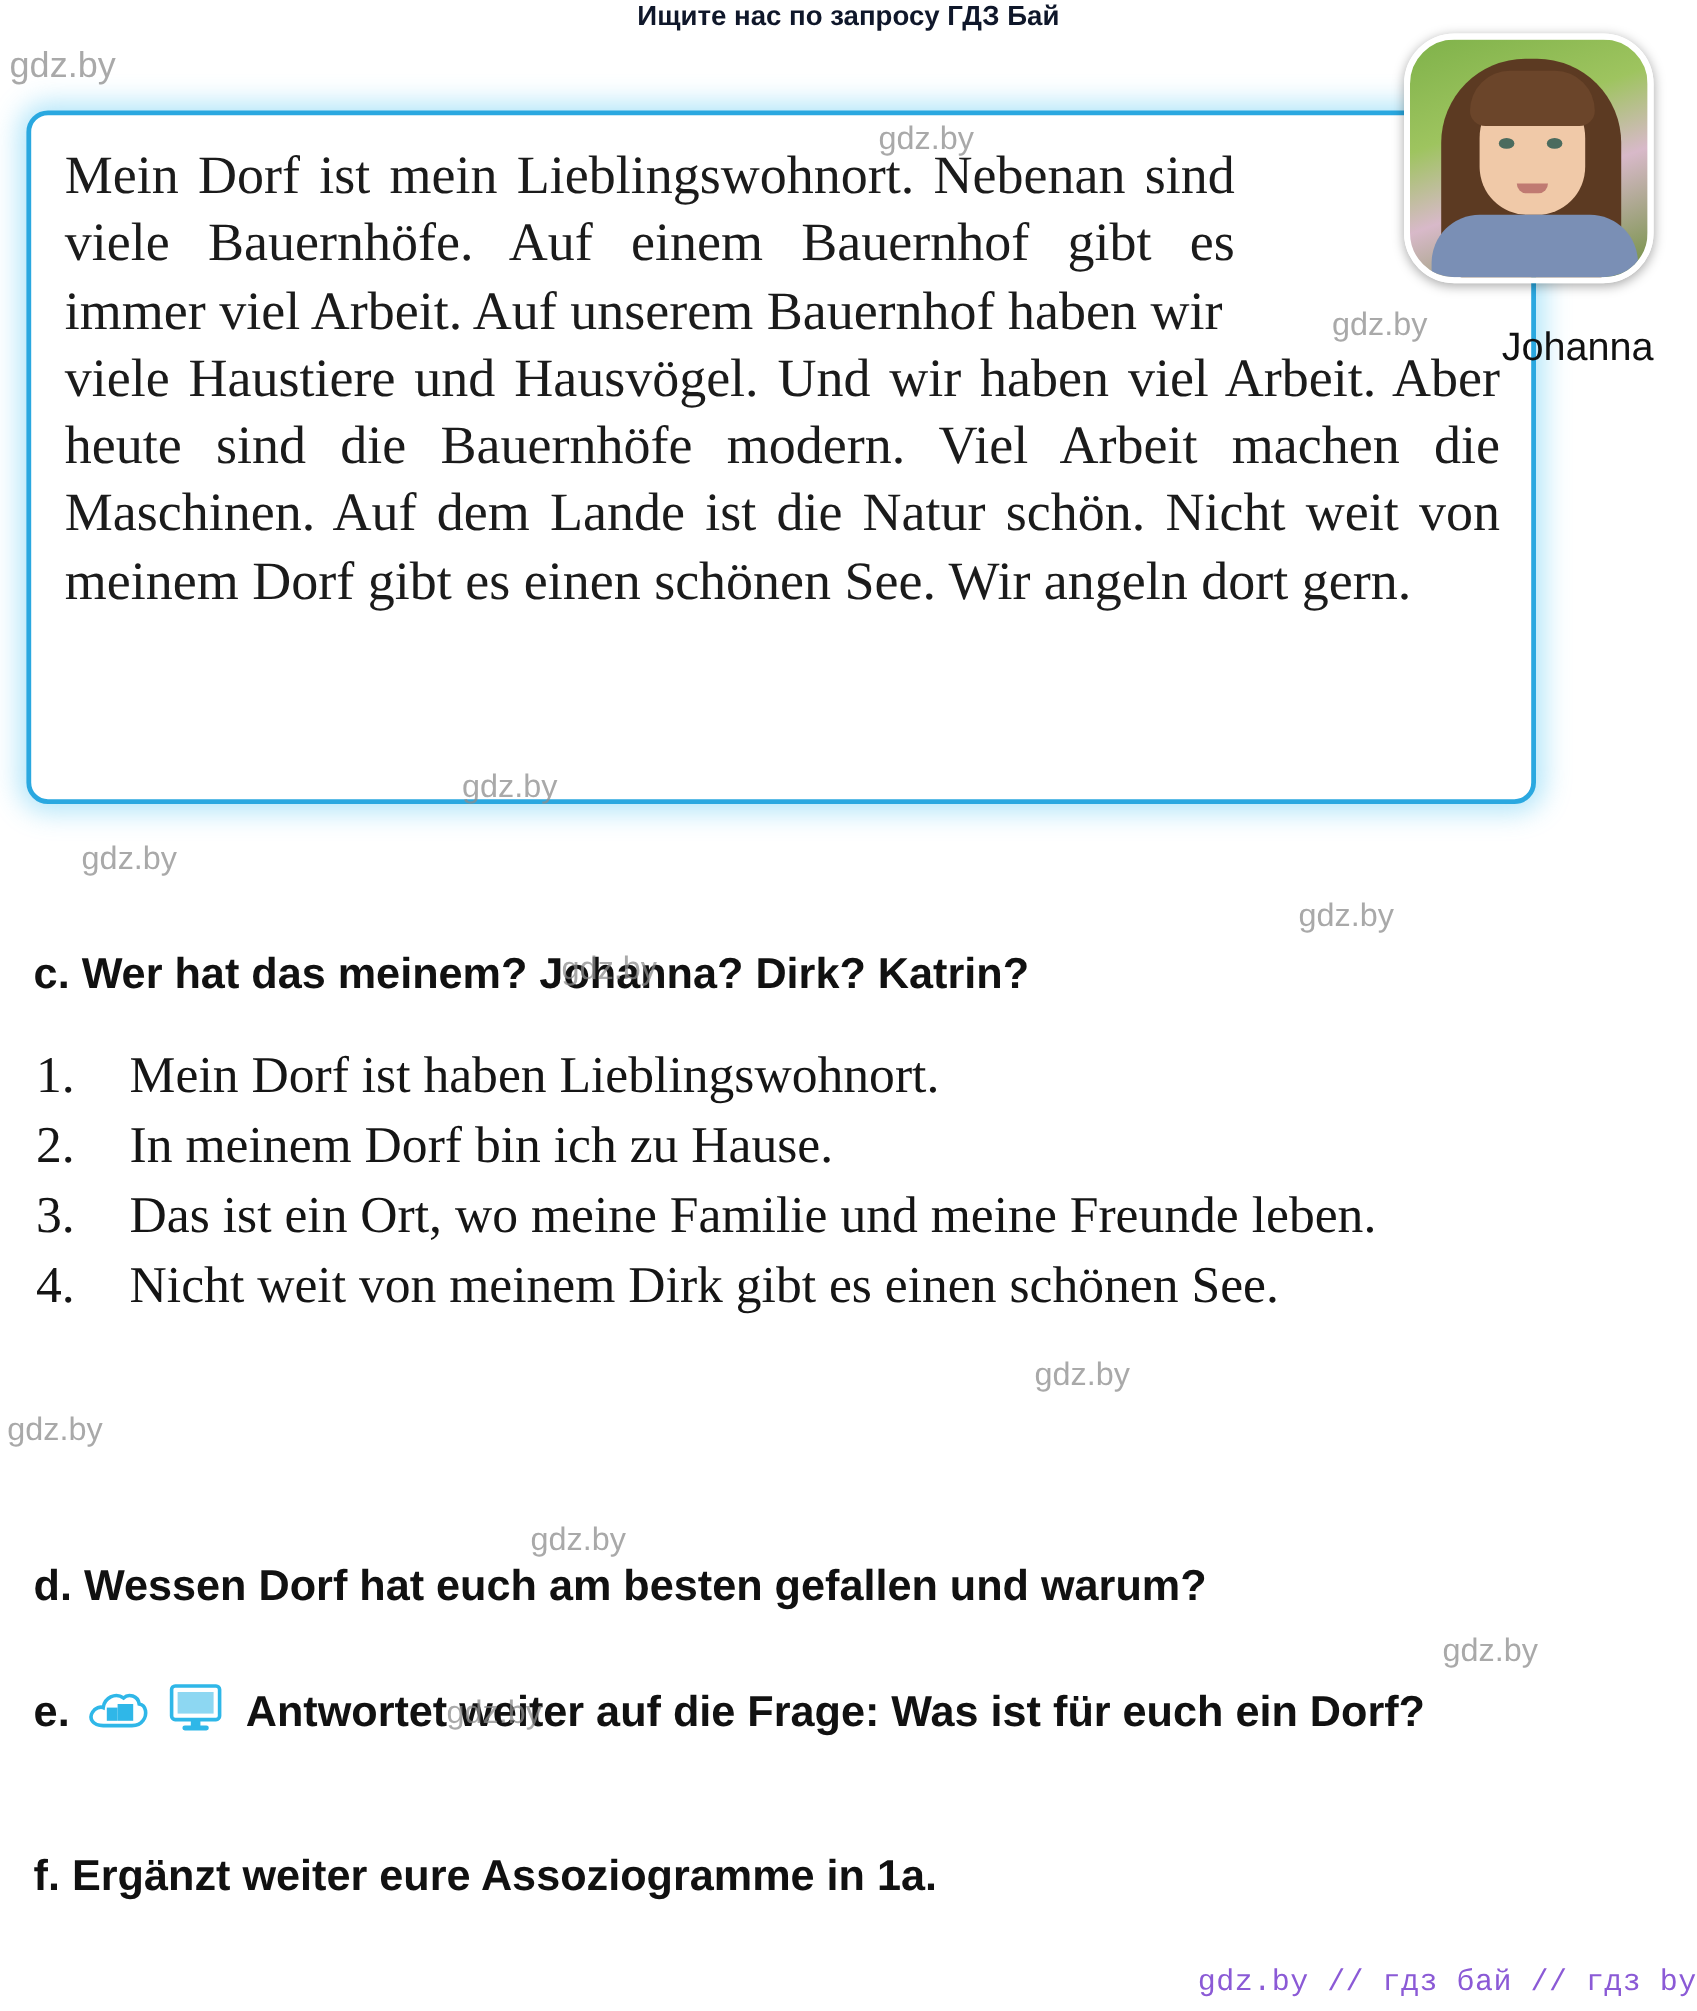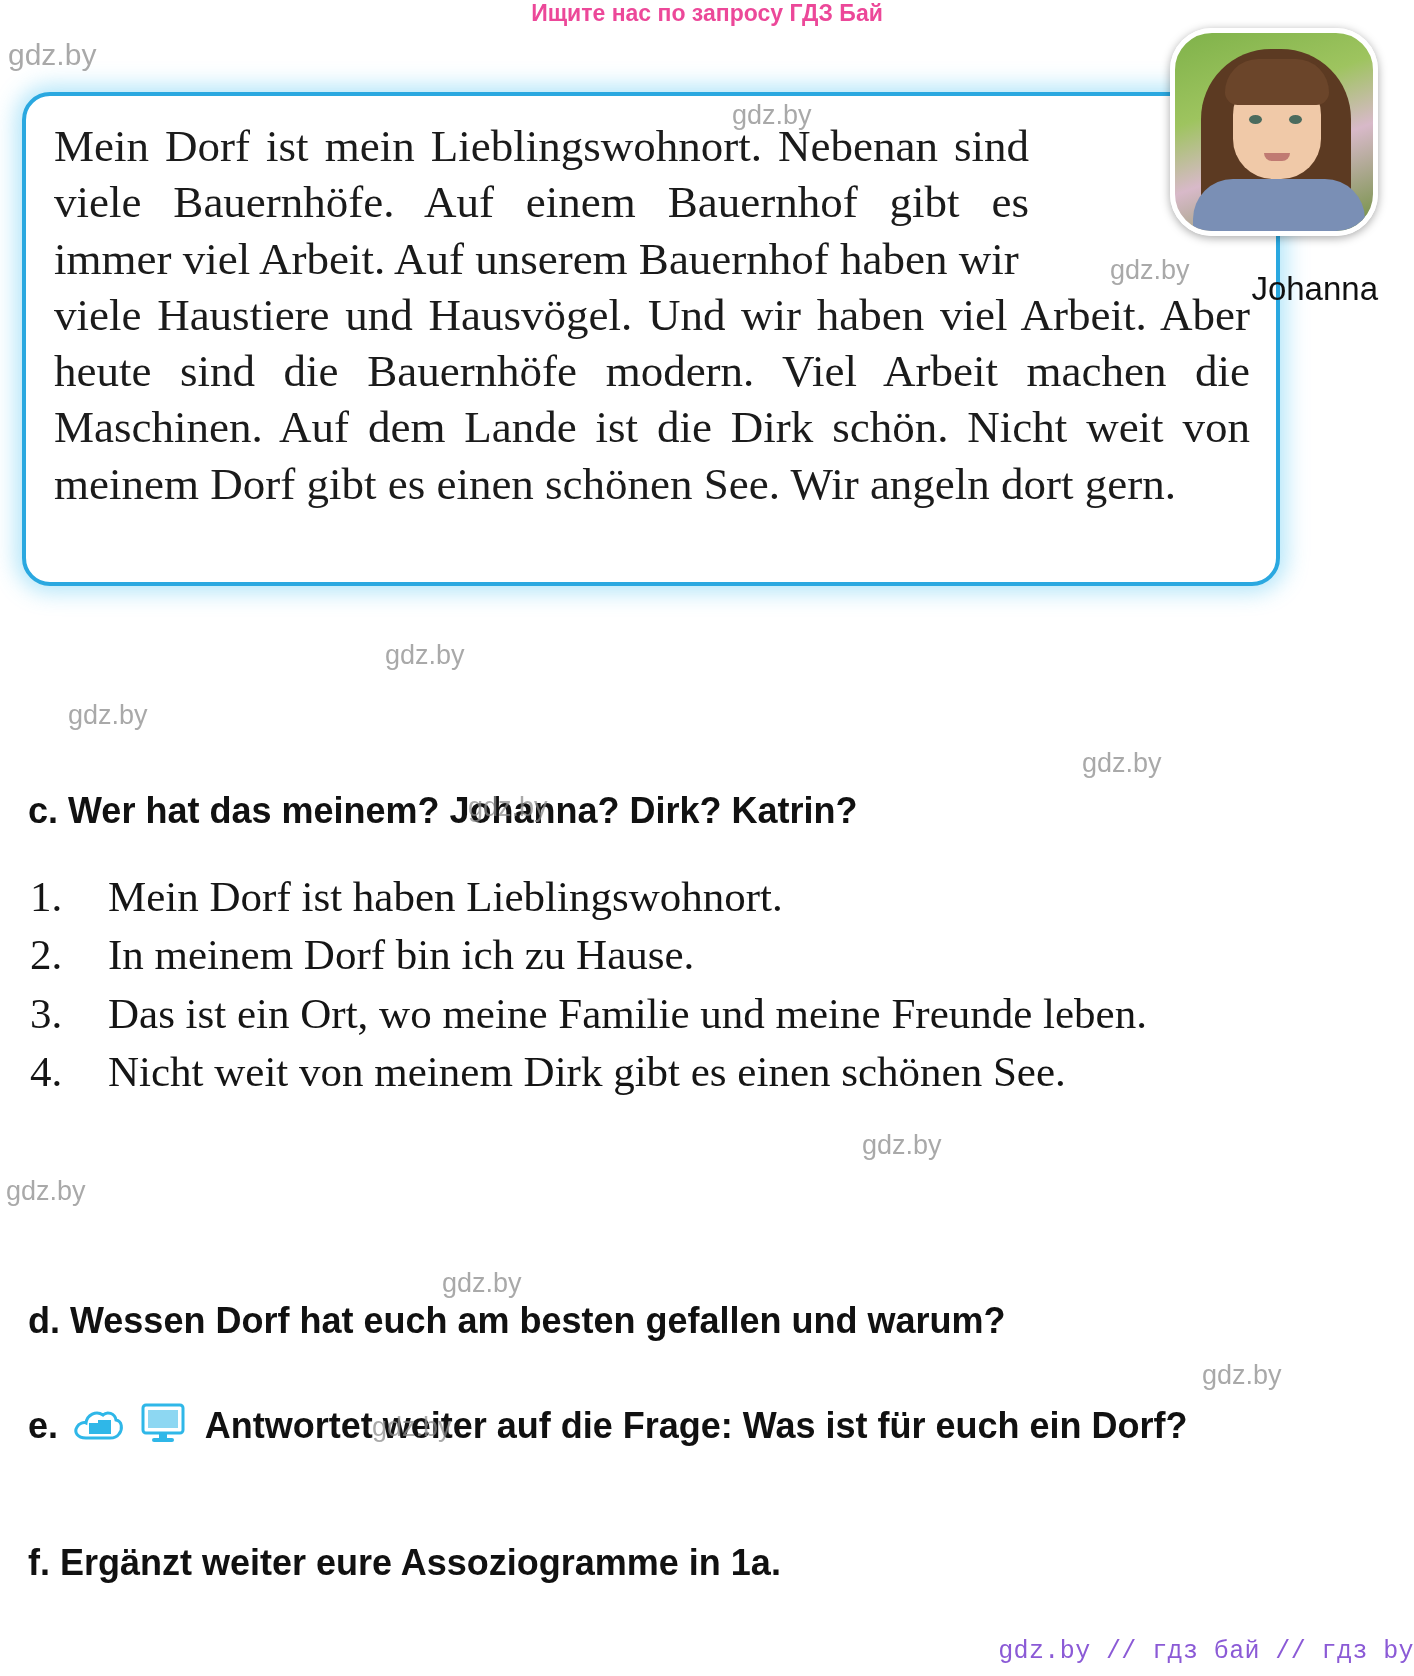--- a/index.html
+++ b/index.html
@@ -25,21 +25,21 @@
     white-space: nowrap;
     pointer-events: none;
     user-select: none;
   }
   .wm-top {
     position: absolute;
     top: 0px;
     left: 0;
     width: 100%;
     text-align: center;
-    color: #ec4899;
+    color: #0f172a;
     font-weight: bold;
     font-size: 23px;
     font-family: "Liberation Sans", sans-serif;
   }
   .wm-bottom {
     position: absolute;
     bottom: 10px;
     left: 0;
     width: 100%;
     text-align: right;
@@ -48,23 +48,23 @@
     font-family: Liberation Mono, monospace;
     letter-spacing: .4px;
   }
 
   
   .panel {
     position: absolute;
     left: 22px;
     top: 92px;
     width: 1258px;
-    height: 494px;
+    height: 578px;
     border: 4px solid #2aa8e0;
-    border-radius: 28px;
+    border-radius: 18px;
     box-sizing: border-box;
     box-shadow: 0 0 22px 6px rgba(60,190,240,.40);
     background: #ffffff;
   }
   .panel-text {
     position: absolute;
     left: 28px;
     top: 22px;
     width: 1196px;
     font-family: "Liberation Serif", serif;
@@ -218,21 +218,21 @@
   }
 </style>
 </head>
 <body>
 
 <div class="wm-top">Ищите нас по запросу ГДЗ Бай</div>
 
 <div class="panel">
   <div class="panel-text">
     <span class="p1">Mein Dorf ist mein Lieblingswohnort. Nebenan sind viele Bauernhöfe. Auf einem Bauernhof gibt es immer viel Arbeit. Auf unserem Bauernhof haben wir</span>
-    <span class="p2">viele Haustiere und Hausvögel. Und wir haben viel Arbeit. Aber heute sind die Bauernhöfe modern. Viel Arbeit machen die Maschinen. Auf dem Lande ist die Dirk schön. Nicht weit von meinem Dorf gibt es einen schönen See. Wir angeln dort gern.</span>
+    <span class="p2">viele Haustiere und Hausvögel. Und wir haben viel Arbeit. Aber heute sind die Bauernhöfe modern. Viel Arbeit machen die Maschinen. Auf dem Lande ist die Natur schön. Nicht weit von meinem Dorf gibt es einen schönen See. Wir angeln dort gern.</span>
   </div>
 </div>
 
 <div class="avatar-wrap">
   <div class="avatar">
     <div class="hair-back"></div>
     <div class="face"></div>
     <div class="hair-front"></div>
     <div class="eye l"></div>
     <div class="eye r"></div>

